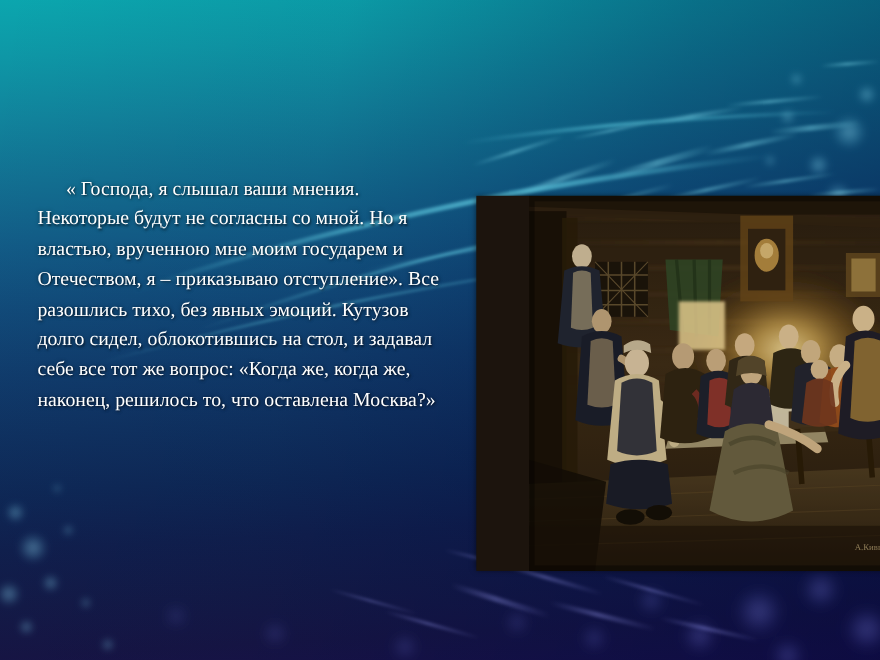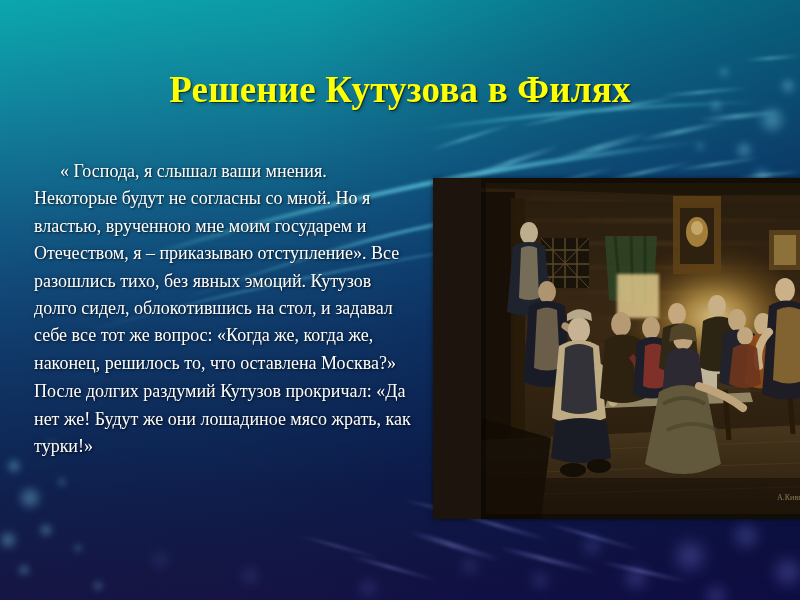--- a/index.html
+++ b/index.html
@@ -214,25 +214,23 @@
         <circle cx="770" cy="500" r="12" fill="url(#bokB)"></circle>
         <circle cx="540" cy="580" r="10" fill="url(#bokB)"></circle>
         <circle cx="470" cy="566" r="9" fill="url(#bokB)"></circle>
         <circle cx="368" cy="588" r="10" fill="url(#bokB)"></circle>
         <circle cx="250" cy="576" r="9" fill="url(#bokB)"></circle>
         <circle cx="160" cy="560" r="8" fill="url(#bokB)"></circle>
       </g>
     </svg>
   </div>
 
-  <h1 id="title">Решение Кутузова в Филях</h1>
 
   <div id="body-text">
     <p class="p-indent">« Господа, я слышал ваши мнения. Некоторые будут не согласны со мной. Но я властью, врученною мне моим государем и Отечеством, я – приказываю отступление». Все разошлись тихо, без явных эмоций. Кутузов долго сидел, облокотившись на стол, и задавал себе все тот же вопрос: «Когда же, когда же, наконец, решилось то, что оставлена Москва?»</p>
-    <p>После долгих раздумий Кутузов прокричал: «Да нет же! Будут же они лошадиное мясо жрать, как турки!»</p>
   </div>
 
   <div id="painting" title="Военный совет в Филях — картина А. Д. Кившенко">
     <svg viewBox="0 0 347 341" xmlns="http://www.w3.org/2000/svg" aria-hidden="true">
       <defs>
         <radialGradient id="lamp" cx="62%" cy="44%" r="42%">
           <stop offset="0%" stop-color="#ffe9a8" stop-opacity="0.95"></stop>
           <stop offset="30%" stop-color="#f2c463" stop-opacity="0.70"></stop>
           <stop offset="62%" stop-color="#b07f2e" stop-opacity="0.35"></stop>
           <stop offset="100%" stop-color="#4a2f10" stop-opacity="0"></stop>

